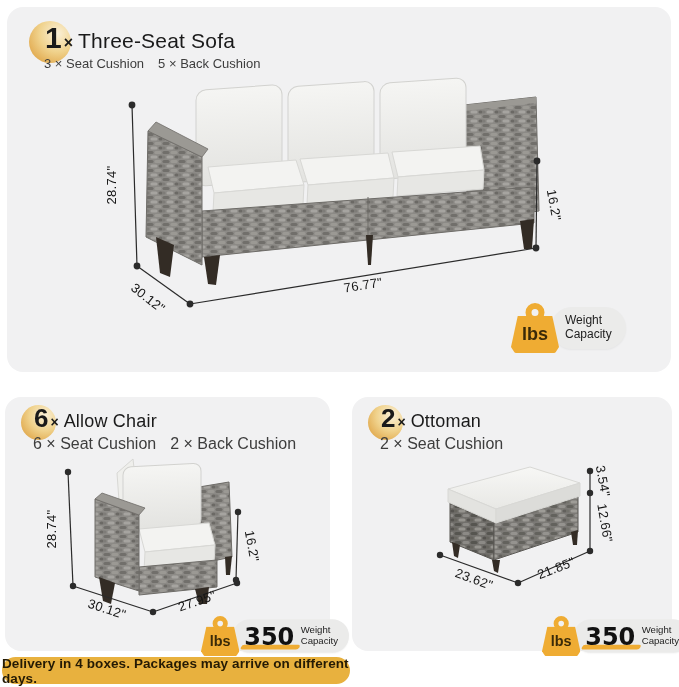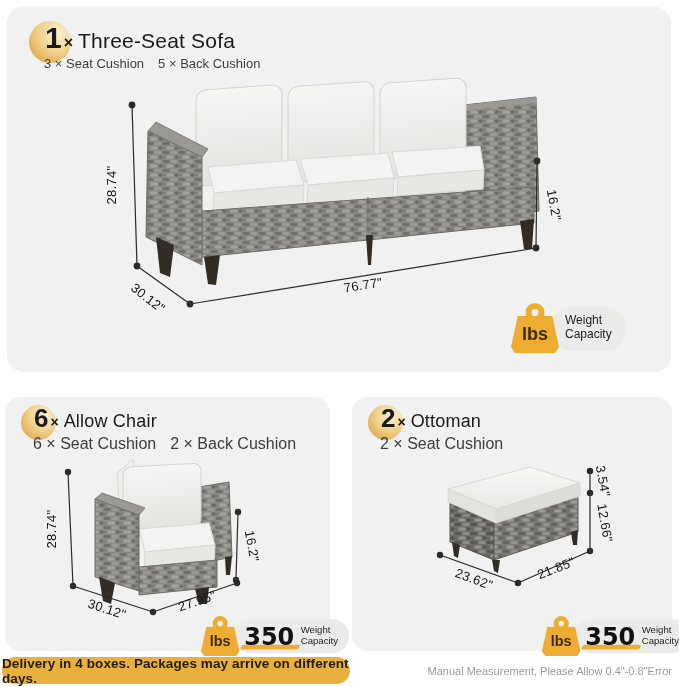--- a/index.html
+++ b/index.html
@@ -322,15 +322,14 @@
         <span class="cap-value">350</span>
         <span class="cap-label">
           <span>Weight</span>
           <span>Capacity</span>
         </span>
       </div>
     </div>
   </div>
 
   <div id="footer-pill">Delivery in 4 boxes. Packages may arrive on different days.</div>
-  <div id="disclaimer">Manual Measurement, Please Allow 0.4"-0.8"Error</div>
 
 </div>
 
 </body></html>

